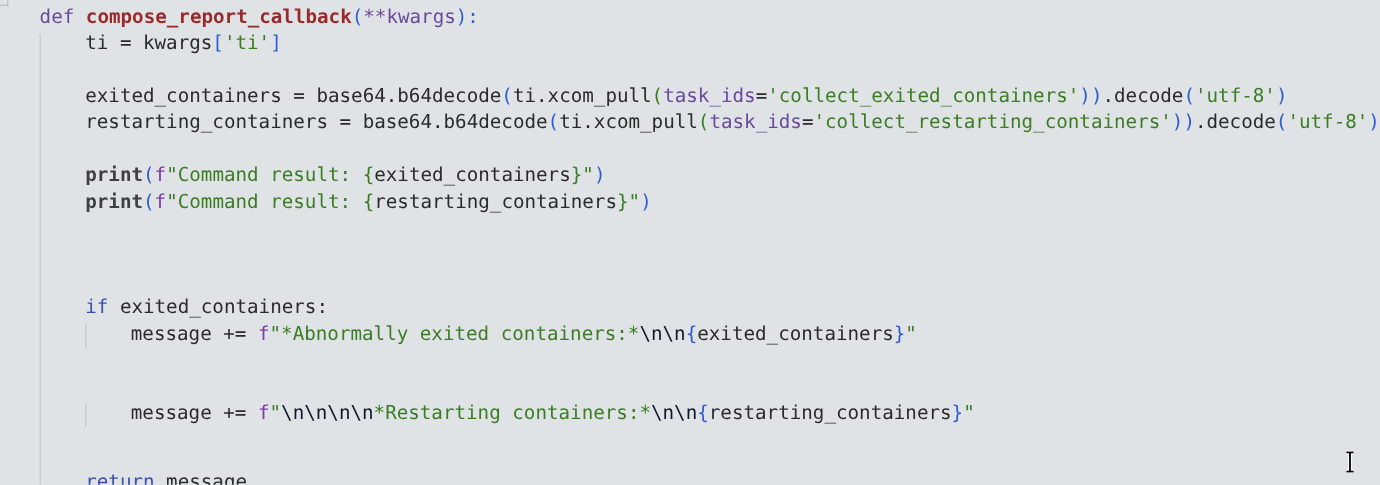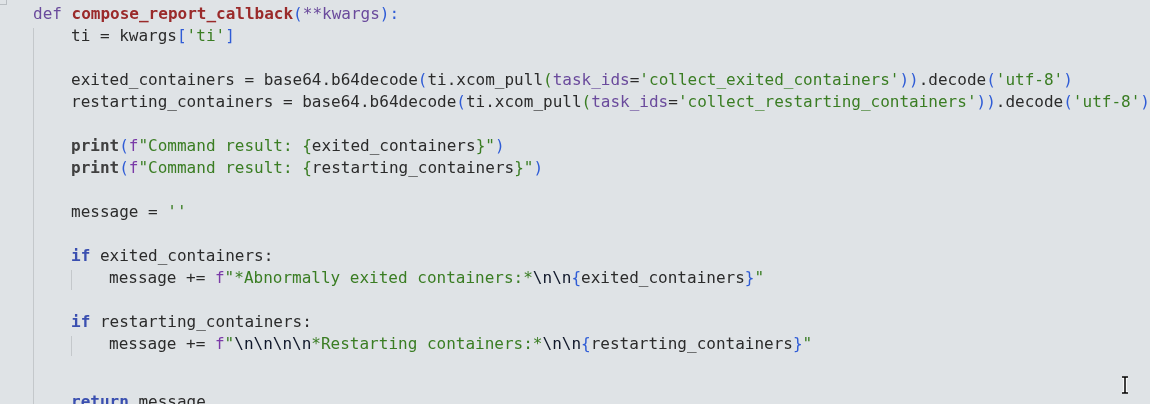--- a/index.html
+++ b/index.html
@@ -11,21 +11,21 @@
     font-size: 16px;
   }
   .editor { position: absolute; left: 0; top: 0; width: 1150px; height: 404px; }
   .gutter-mark { position: absolute; left: 0; top: 0; width: 6px; height: 4px; border-right: 1px solid #b9bec2; border-bottom: 1px solid #b9bec2; }
   .line {
     position: absolute; left: 33px; height: 22px; line-height: 22px;
     white-space: pre; color: #2b2b2b;
   }
   .guide { position: absolute; width: 1px; background: #c4c8cb; }
   .kw { color: #6a4a9c; }
-  .kw2 { color: #3a4fb0; font-weight: bold; }
+  .kw2 { color: #3a4fb0; }
   .fn { color: #9a2a2a; font-weight: bold; }
   .builtin { color: #404040; font-weight: bold; }
   .str { color: #3a7d23; }
   .br { color: #2f5cd6; }
   .param { color: #6a4a9c; }
   .fpre { color: #7a3aa8; }
   .esc { color: #0f172a; }
   .cursor {
     position: absolute; left: 1119px; top: 376px; width: 12px; height: 18px;
   }
@@ -45,27 +45,25 @@
   <div class="line" style="top:3px; left:33px;"><span class="kw">def</span><span> </span><span class="fn">compose_report_callback</span><span class="br">(</span><span class="param">**kwargs</span><span class="br">):</span></div>
 
   <div class="line" style="top:69px; left:71px;"><span>exited_containers = base64.b64decode</span><span class="br">(</span><span>ti.xcom_pull</span><span class="str">(</span><span class="param">task_ids</span><span>=</span><span class="str">'collect_exited_containers'</span><span class="br">))</span><span>.decode</span><span class="br">(</span><span class="str">'utf-8'</span><span class="br">)</span></div>
 
   <div class="line" style="top:91px; left:71px;"><span>restarting_containers = base64.b64decode</span><span class="br">(</span><span>ti.xcom_pull</span><span class="str">(</span><span class="param">task_ids</span><span>=</span><span class="str">'collect_restarting_containers'</span><span class="br">))</span><span>.decode</span><span class="br">(</span><span class="str">'utf-8'</span><span class="br">)</span></div>
 
   <div class="line" style="top:135px; left:71px;"><span class="builtin">print</span><span class="br">(</span><span class="fpre">f</span><span class="str">"Command result: </span><span class="str">{</span><span>exited_containers</span><span class="str">}</span><span class="str">"</span><span class="br">)</span></div>
 
   <div class="line" style="top:157px; left:71px;"><span class="builtin">print</span><span class="br">(</span><span class="fpre">f</span><span class="str">"Command result: </span><span class="str">{</span><span>restarting_containers</span><span class="str">}</span><span class="str">"</span><span class="br">)</span></div>
 
-  <div class="line" style="top:201px; left:71px;"><span>message = </span><span class="str">''</span></div>
 
   <div class="line" style="top:245px; left:71px;"><span class="kw2">if</span><span> exited_containers:</span></div>
 
   <div class="line" style="top:267px; left:109px;"><span>message += </span><span class="fpre">f</span><span class="str">"*Abnormally exited containers:*</span><span class="esc">\n\n</span><span class="br">{</span><span>exited_containers</span><span class="br">}</span><span class="str">"</span></div>
 
-  <div class="line" style="top:311px; left:71px;"><span class="kw2">if</span><span> restarting_containers:</span></div>
 
   <div class="line" style="top:333px; left:109px;"><span>message += </span><span class="fpre">f</span><span class="str">"</span><span class="esc">\n\n\n\n</span><span class="str">*Restarting containers:*</span><span class="esc">\n\n</span><span class="br">{</span><span>restarting_containers</span><span class="br">}</span><span class="str">"</span></div>
 
   <div class="line" style="top:377px; left:71px;margin-top:14px;"><span class="kw2">return</span><span> message</span></div>
 
   <svg class="cursor" viewBox="0 0 12 18">
     <path d="M3 1 H9 M6 1 V17 M3 17 H9" stroke="#fff" stroke-width="3.5" fill="none"></path>
     <path d="M3 1 H9 M6 1 V17 M3 17 H9" stroke="#000" stroke-width="1.5" fill="none"></path>
   </svg>
 </div>

